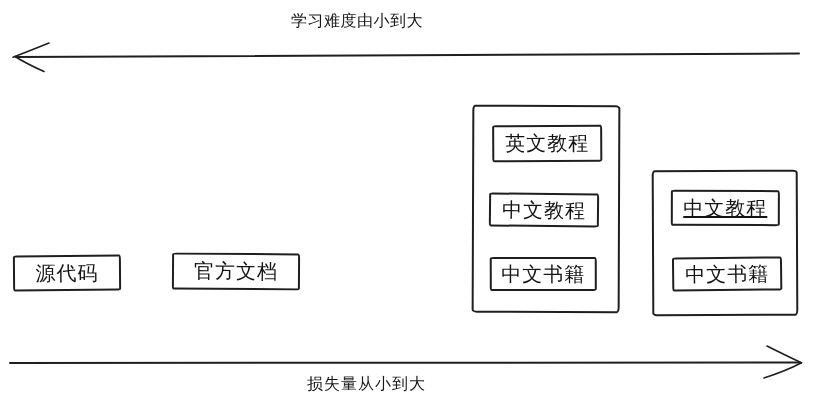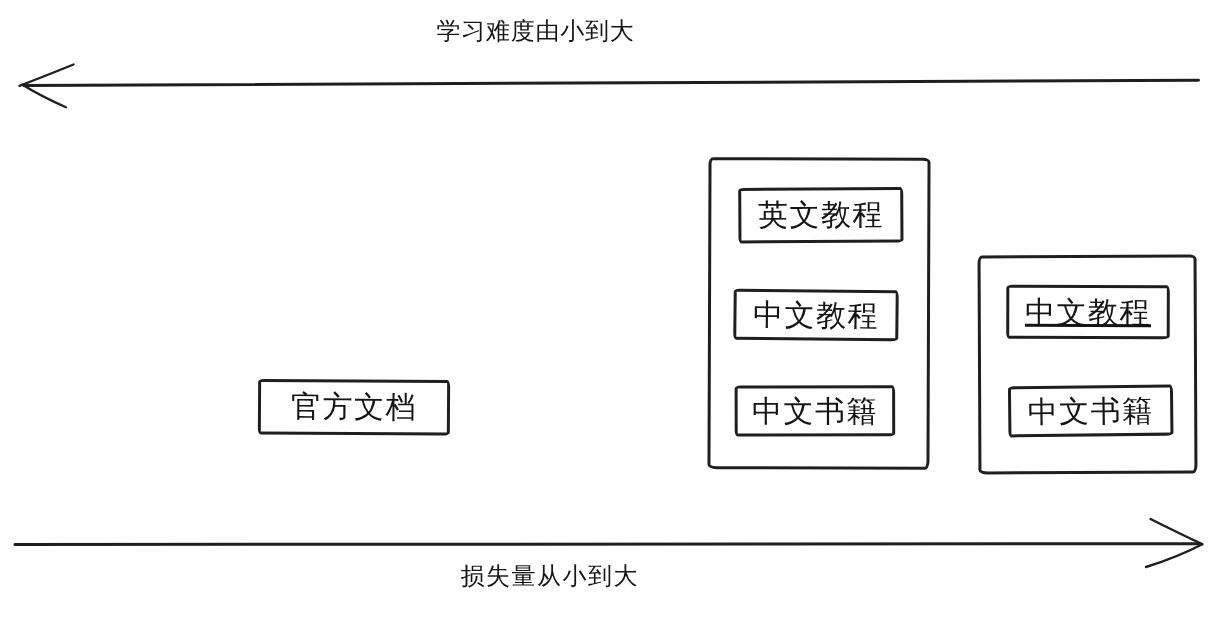--- a/index.html
+++ b/index.html
@@ -88,20 +88,23 @@
     </g>
     <g fill="none" stroke="currentColor" stroke-linecap="round" stroke-linejoin="round">
       <path d="M10 363 C 300 361, 550 362, 800 362.5" stroke-width="2"></path>
       <g>
         <path d="M767 346 Q 788 356.5, 801.5 362.8" stroke-width="1.6"></path>
         <path d="M801.5 362.8 Q 786 371, 764 378" stroke-width="1.6"></path>
       </g>
     </g>
   </svg>
 
+  <div class="node n-source">
+    <span>源代码</span>
+  </div>
 
   <div class="node n-official">
     <span>官方文档</span>
   </div>
 
 
   <div class="group g1">
     <div class="node i1">
       <span>英文教程</span>
     </div>

